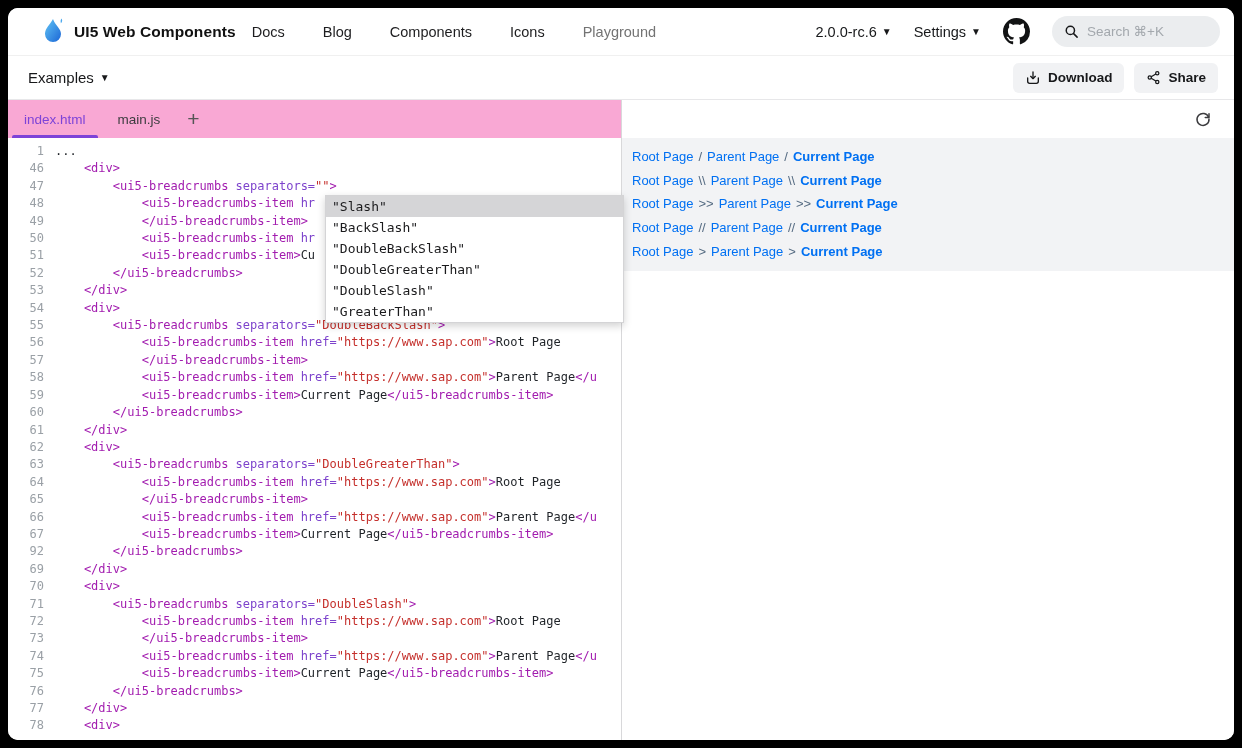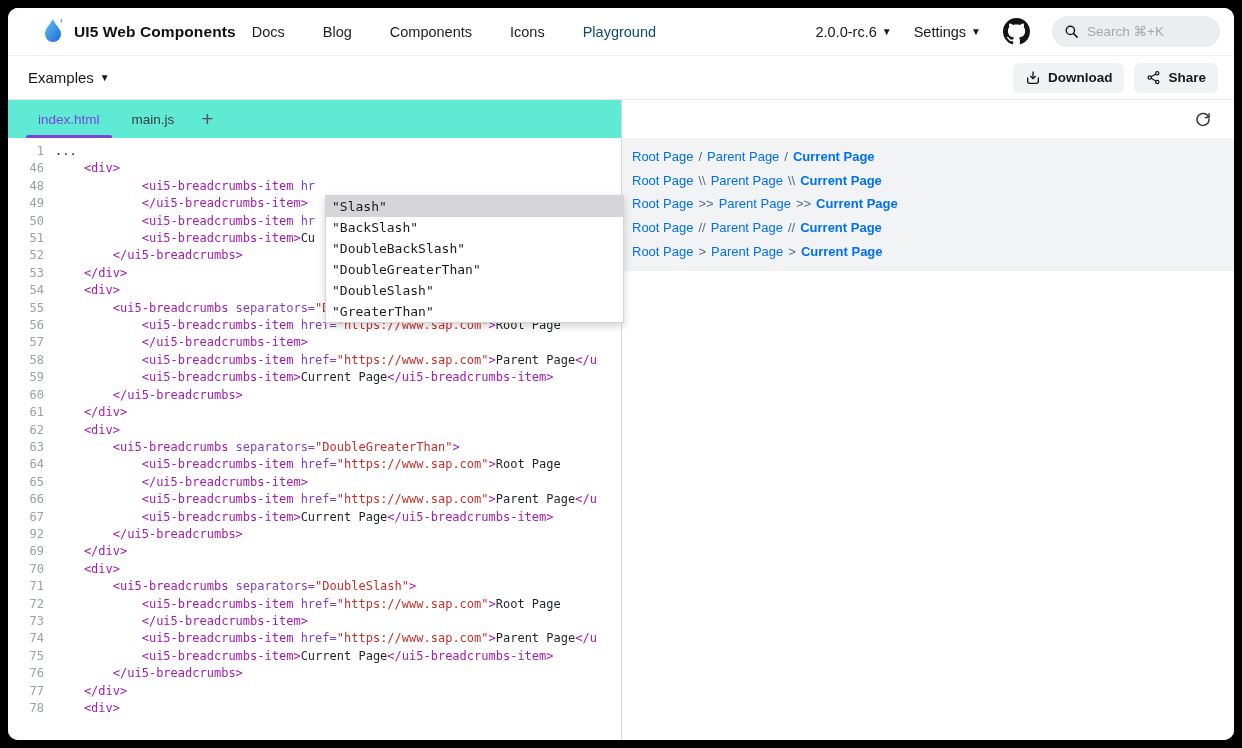--- a/index.html
+++ b/index.html
@@ -5,39 +5,39 @@
   * { margin:0; padding:0; box-sizing:border-box; }
   html,body { width:1242px; height:748px; background:#000; font-family:"Liberation Sans", sans-serif; }
   .frame { position:absolute; left:8px; top:8px; width:1226px; height:732px; background:#fff; border-radius:10px; overflow:hidden; display:flex; flex-direction:column; }
 
   
   .navbar { height:48px; background:#fff; display:flex; align-items:center; padding:0 14px 0 32px; border-bottom:1px solid #f0f0f0; flex:0 0 auto; }
   .brand { display:flex; align-items:center; gap:8px; }
   .brand-title { font-size:15.5px; font-weight:bold; color:#111; letter-spacing:.1px; }
   .nav-links { display:flex; align-items:center; margin-left:16px; gap:38px; }
   .nav-link { font-size:14.5px; color:#1d1d1f; font-weight:500; cursor:pointer; }
-  .nav-link.active { color:#0c4a6e; }
+  .nav-link.active { color:#737373; }
   .nav-right { margin-left:auto; display:flex; align-items:center; gap:22px; }
   .nav-drop { font-size:14.5px; color:#17181a; font-weight:500; display:flex; align-items:center; gap:5px; cursor:pointer; }
   .caret { font-size:10px; color:#17181a; line-height:1; }
   .gh { width:27px; height:27px; display:flex; align-items:center; justify-content:center; }
   .searchbox { width:168px; height:31px; background:#ebedef; border-radius:16px; display:flex; align-items:center; gap:8px; padding:0 12px; }
   .searchbox input { border:none; outline:none; background:transparent; font-size:13.5px; color:#333; width:110px; font-family:"Liberation Sans",sans-serif; }
   .searchbox input::placeholder { color:#a3a8ad; }
 
   
   .subbar { height:44px; background:#fff; display:flex; align-items:center; padding:0 16px 0 20px; border-bottom:1px solid #e7e7e9; flex:0 0 auto; }
   .examples { font-size:15px; font-weight:500; color:#17181a; display:flex; align-items:center; gap:6px; cursor:pointer; }
   .subbar-right { margin-left:auto; display:flex; align-items:center; gap:10px; }
   .btn { height:30px; background:#f1f2f4; border:none; border-radius:6px; display:flex; align-items:center; gap:7px; padding:0 12px; font-size:13.5px; font-weight:600; color:#17181a; cursor:pointer; font-family:"Liberation Sans",sans-serif; }
 
   
   .main { flex:1; display:flex; position:relative; overflow:hidden; }
   .editor { width:614px; flex:0 0 auto; display:flex; flex-direction:column; border-right:1px solid #d8d8da; overflow:hidden; }
-  .tabbar { height:38px; background:#5eead4; display:flex; align-items:flex-end; padding-left:14px; flex:0 0 auto; }
+  .tabbar { height:38px; background:#f9a8d4; display:flex; align-items:flex-end; flex:0 0 auto; }
   .tab { height:38px; display:flex; align-items:center; padding:0 16px; font-size:13.5px; color:#3c3c3f; cursor:pointer; position:relative; }
   .tab.active { color:#7d43d8; }
   .tab.active::after { content:""; position:absolute; left:4px; right:4px; bottom:0; height:3px; background:#7d43d8; border-radius:2px 2px 0 0; }
   .tab-plus { width:34px; height:38px; display:flex; align-items:center; justify-content:center; font-size:21px; color:#555; cursor:pointer; font-weight:300; }
 
   .code { flex:1; background:#fff; overflow:hidden; padding-top:5px; font-family:"DejaVu Sans Mono","Liberation Mono",monospace; font-size:12px; line-height:17.4px; position:relative; }
   .code-line { display:flex; white-space:pre; }
   .gutter { flex:0 0 36px; text-align:right; color:#9aa0a6; user-select:none; }
   .lc { padding-left:11px; color:#1f2328; }
   .tk-tag { color:#a21caf; }
@@ -148,20 +148,21 @@
         <div style="display:flex;">
             <div class="tab active">index.html</div>
             <div class="tab">main.js</div>
           </div>
         <div class="tab-plus">+</div>
       </div>
       <div class="code">
         <div>
             <div class="code-line"><div class="gutter" style="display: inline-block;">1</div><div class="lc" style="display: inline-block;"><span class="tk-txt">...</span></div></div>
             <div class="code-line"><div class="gutter" style="display: inline-block;">46</div><div class="lc" style="display: inline-block;"><span class="tk-tag">    &lt;div&gt;</span></div></div>
+            <div class="code-line"><div class="gutter" style="display: inline-block;">47</div><div class="lc" style="display: inline-block;"><span class="tk-tag">        &lt;ui5-breadcrumbs</span><span class="tk-attr"> separators=</span><span class="tk-str">""</span><span class="tk-tag">&gt;</span></div></div>
             <div class="code-line"><div class="gutter" style="display: inline-block;">48</div><div class="lc" style="display: inline-block;"><span class="tk-tag">            &lt;ui5-breadcrumbs-item</span><span class="tk-attr"> hr</span></div></div>
             <div class="code-line"><div class="gutter" style="display: inline-block;">49</div><div class="lc" style="display: inline-block;"><span class="tk-tag">            &lt;/ui5-breadcrumbs-item&gt;</span></div></div>
             <div class="code-line"><div class="gutter" style="display: inline-block;">50</div><div class="lc" style="display: inline-block;"><span class="tk-tag">            &lt;ui5-breadcrumbs-item</span><span class="tk-attr"> hr</span></div></div>
             <div class="code-line"><div class="gutter" style="display: inline-block;">51</div><div class="lc" style="display: inline-block;"><span class="tk-tag">            &lt;ui5-breadcrumbs-item&gt;</span><span class="tk-txt">Cu</span></div></div>
             <div class="code-line"><div class="gutter" style="display: inline-block;">52</div><div class="lc" style="display: inline-block;"><span class="tk-tag">        &lt;/ui5-breadcrumbs&gt;</span></div></div>
             <div class="code-line"><div class="gutter" style="display: inline-block;">53</div><div class="lc" style="display: inline-block;"><span class="tk-tag">    &lt;/div&gt;</span></div></div>
             <div class="code-line"><div class="gutter" style="display: inline-block;">54</div><div class="lc" style="display: inline-block;"><span class="tk-tag">    &lt;div&gt;</span></div></div>
             <div class="code-line"><div class="gutter" style="display: inline-block;">55</div><div class="lc" style="display: inline-block;"><span class="tk-tag">        &lt;ui5-breadcrumbs</span><span class="tk-attr"> separators=</span><span class="tk-str">"DoubleBackSlash"</span><span class="tk-tag">&gt;</span></div></div>
             <div class="code-line"><div class="gutter" style="display: inline-block;">56</div><div class="lc" style="display: inline-block;"><span class="tk-tag">            &lt;ui5-breadcrumbs-item</span><span class="tk-attr"> href=</span><span class="tk-str">"https://www.sap.com"</span><span class="tk-tag">&gt;</span><span class="tk-txt">Root Page</span></div></div>
             <div class="code-line"><div class="gutter" style="display: inline-block;">57</div><div class="lc" style="display: inline-block;"><span class="tk-tag">            &lt;/ui5-breadcrumbs-item&gt;</span></div></div>

